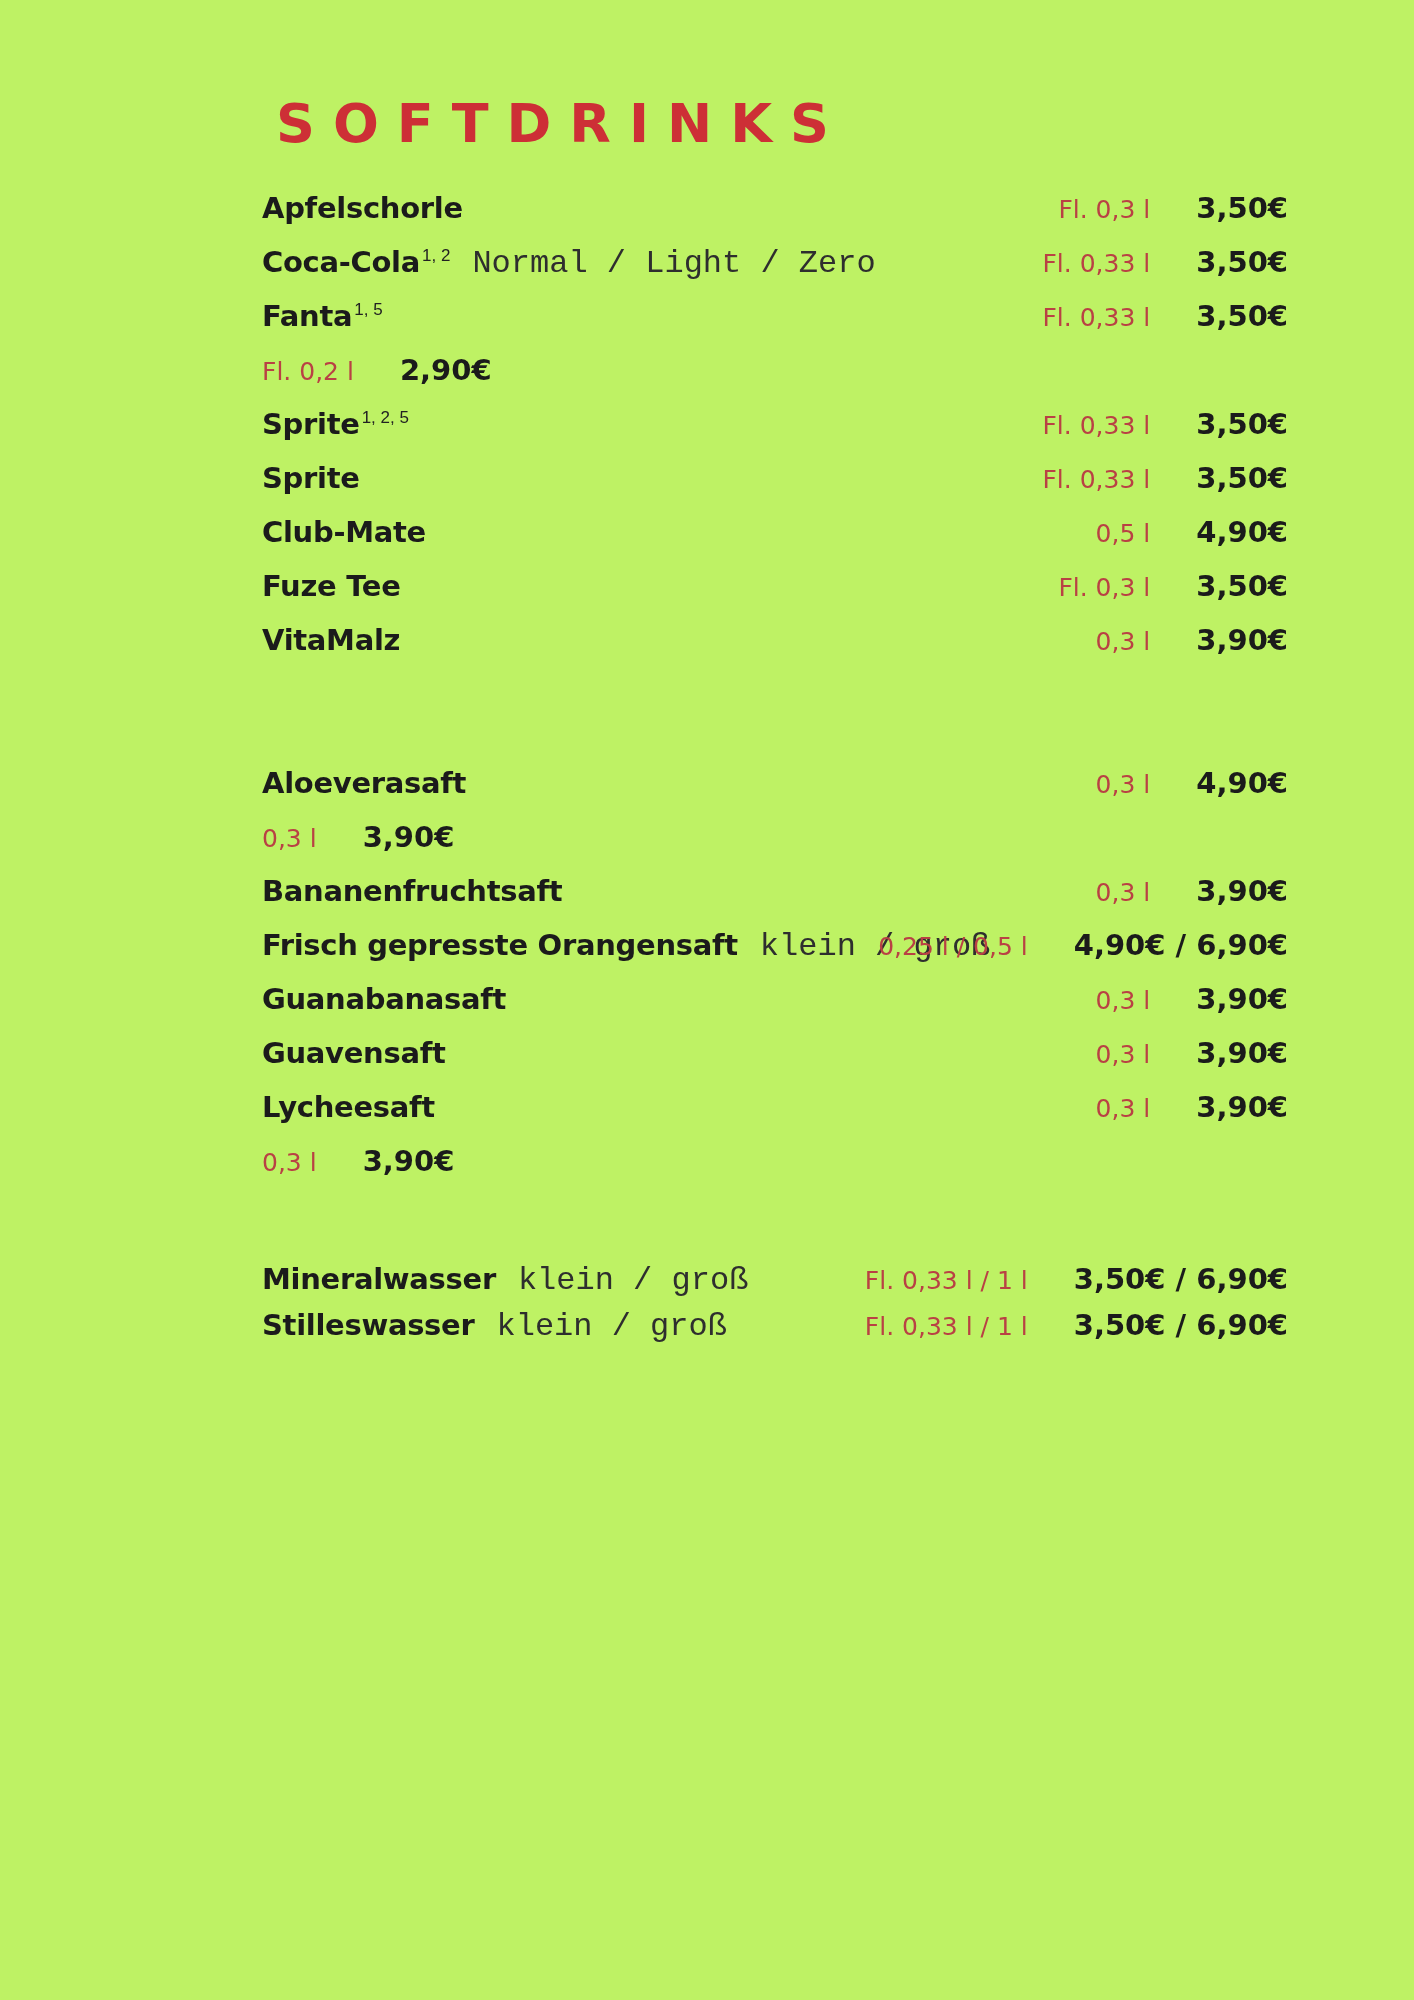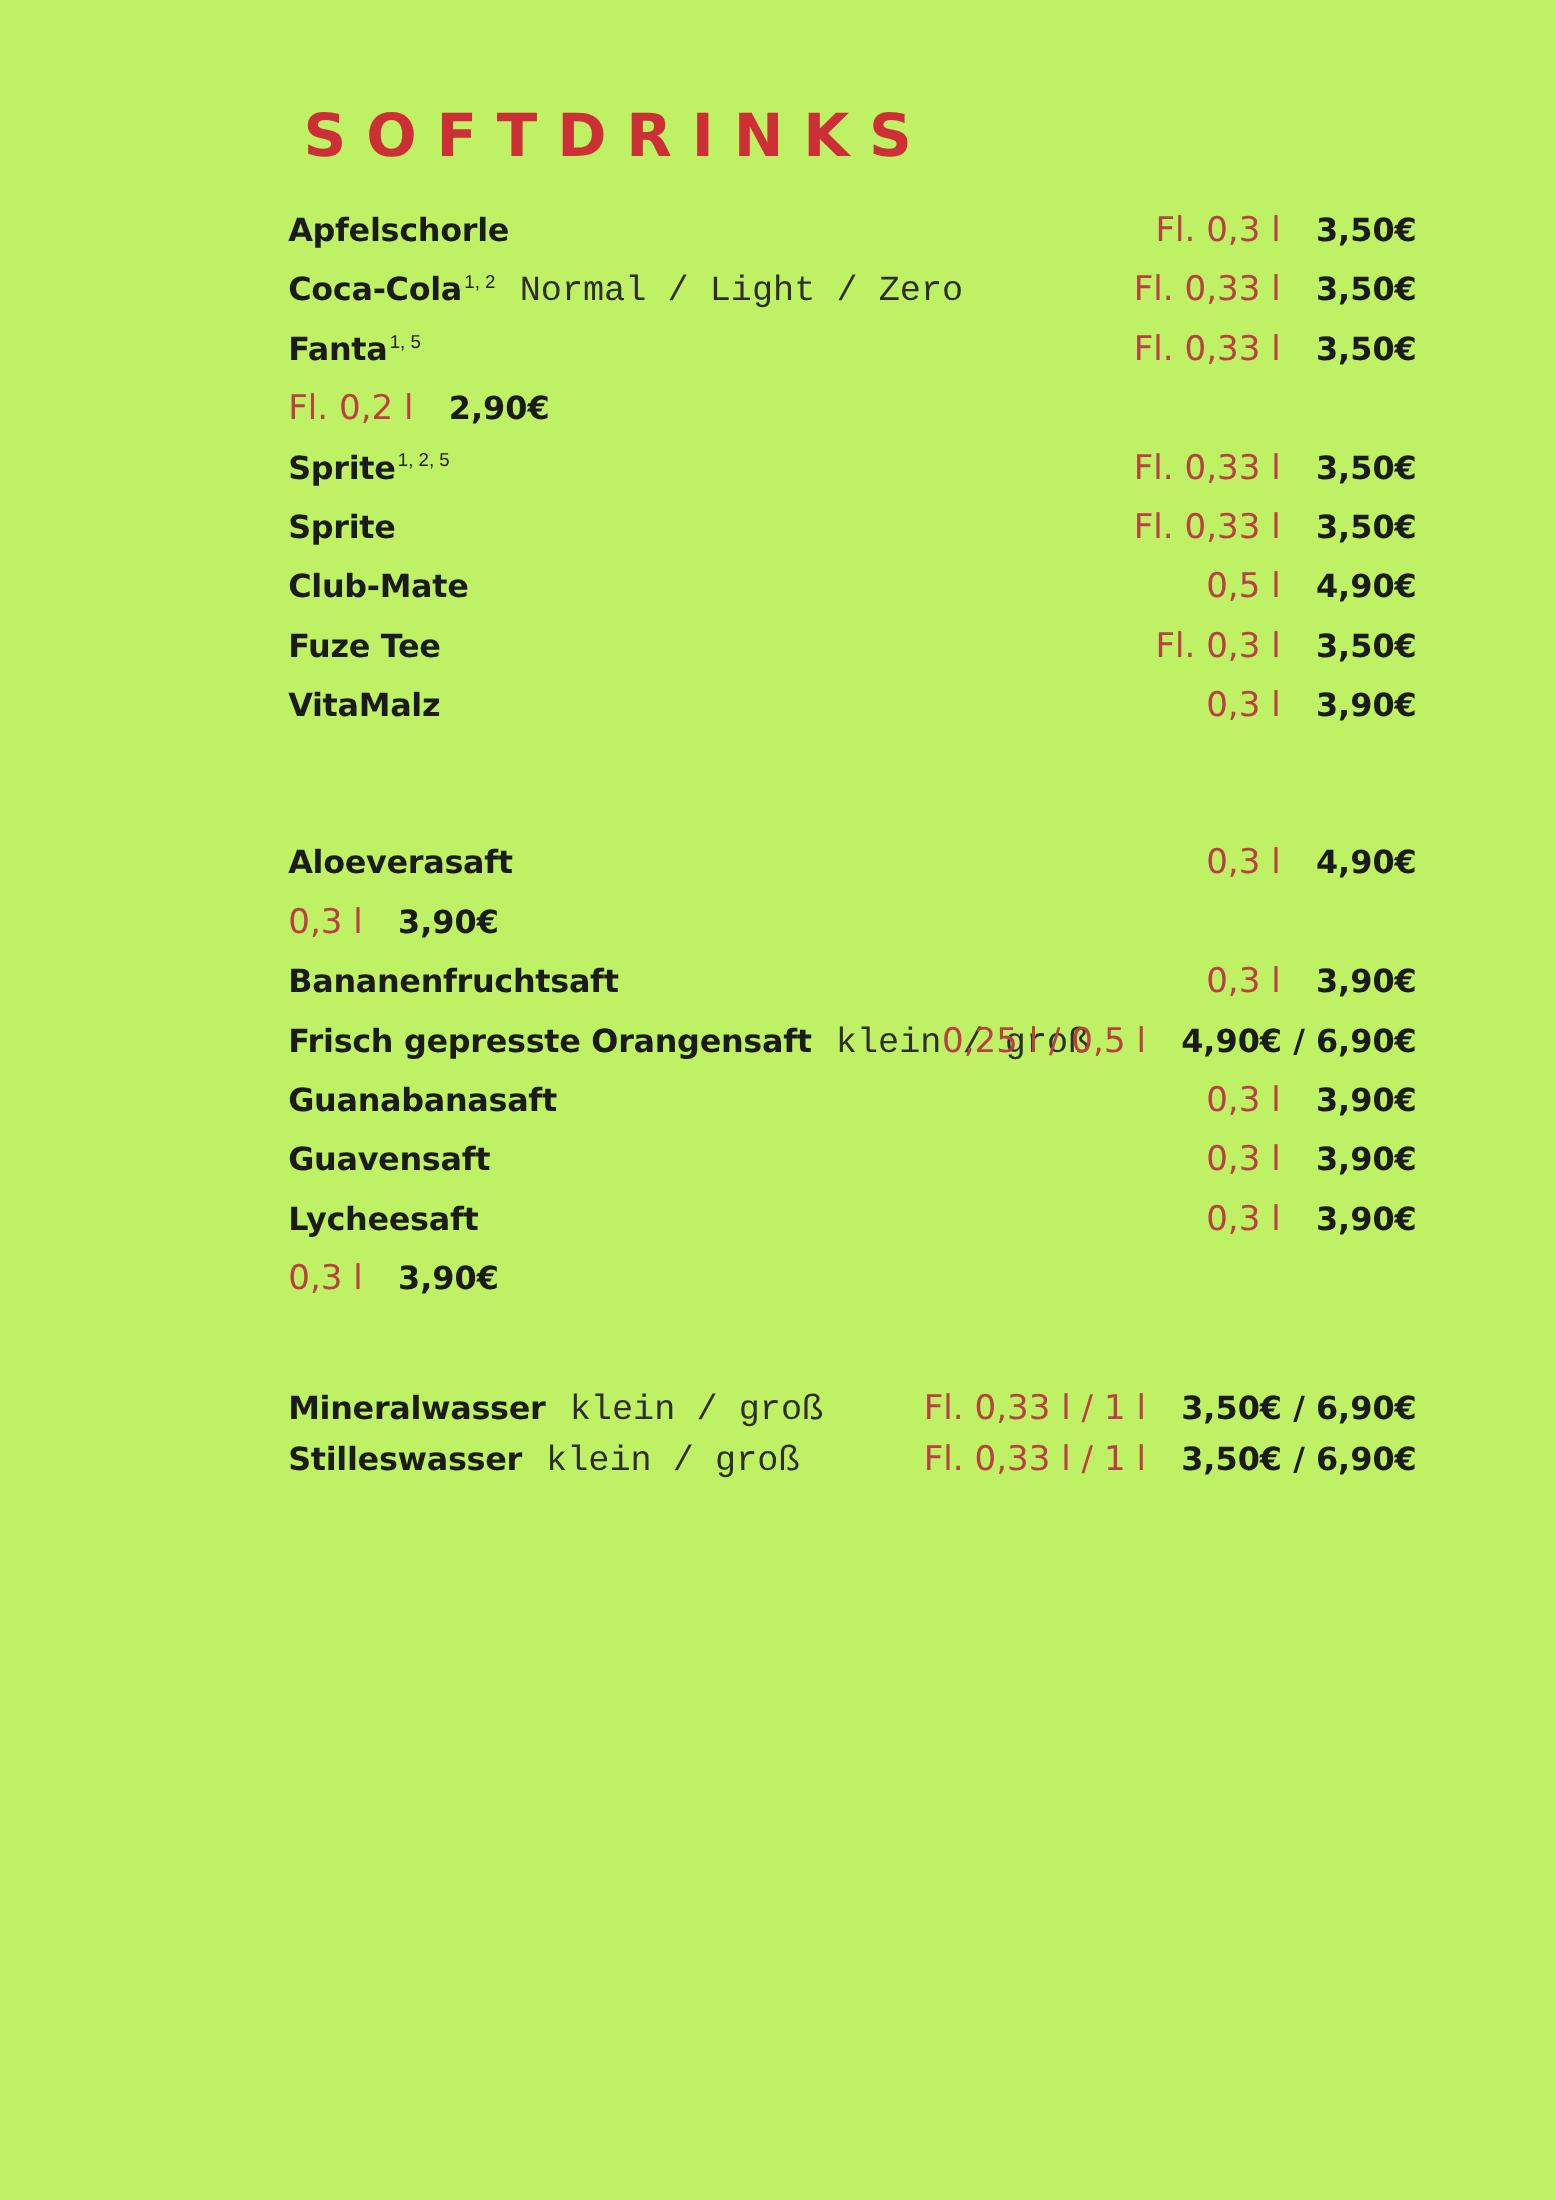--- a/index.html
+++ b/index.html
@@ -33,20 +33,21 @@
     color:var(--title-red);
     white-space:nowrap;
   }
   .menu-list{margin-top:36px;}
   .menu-list.juices{margin-top:89px;}
   .menu-list.water{margin-top:64px;}
   .row{
     display:flex;
     align-items:baseline;
     height:54px;
+    gap:14px;
   }
   .water .row{height:46px;}
   .row-left{
     flex:1 1 auto;
     min-width:0;
     white-space:nowrap;
   }
   .item-name{
     font-size:29px;
     font-weight:700;
@@ -64,21 +65,21 @@
   }
   .item-note{
     font-family:Liberation Mono, monospace;
     font-size:32px;
     font-weight:400;
     color:var(--note-gray);
     margin-left:22px;
   }
   .row-size{
     flex:0 0 auto;
-    font-size:31px;
+    font-size:25px;
     font-weight:400;
     color:var(--size-red);
     white-space:nowrap;
     text-align:right;
   }
   .row-price{
     flex:0 0 auto;
     margin-left:32px;
     font-size:29px;
     font-weight:700;

